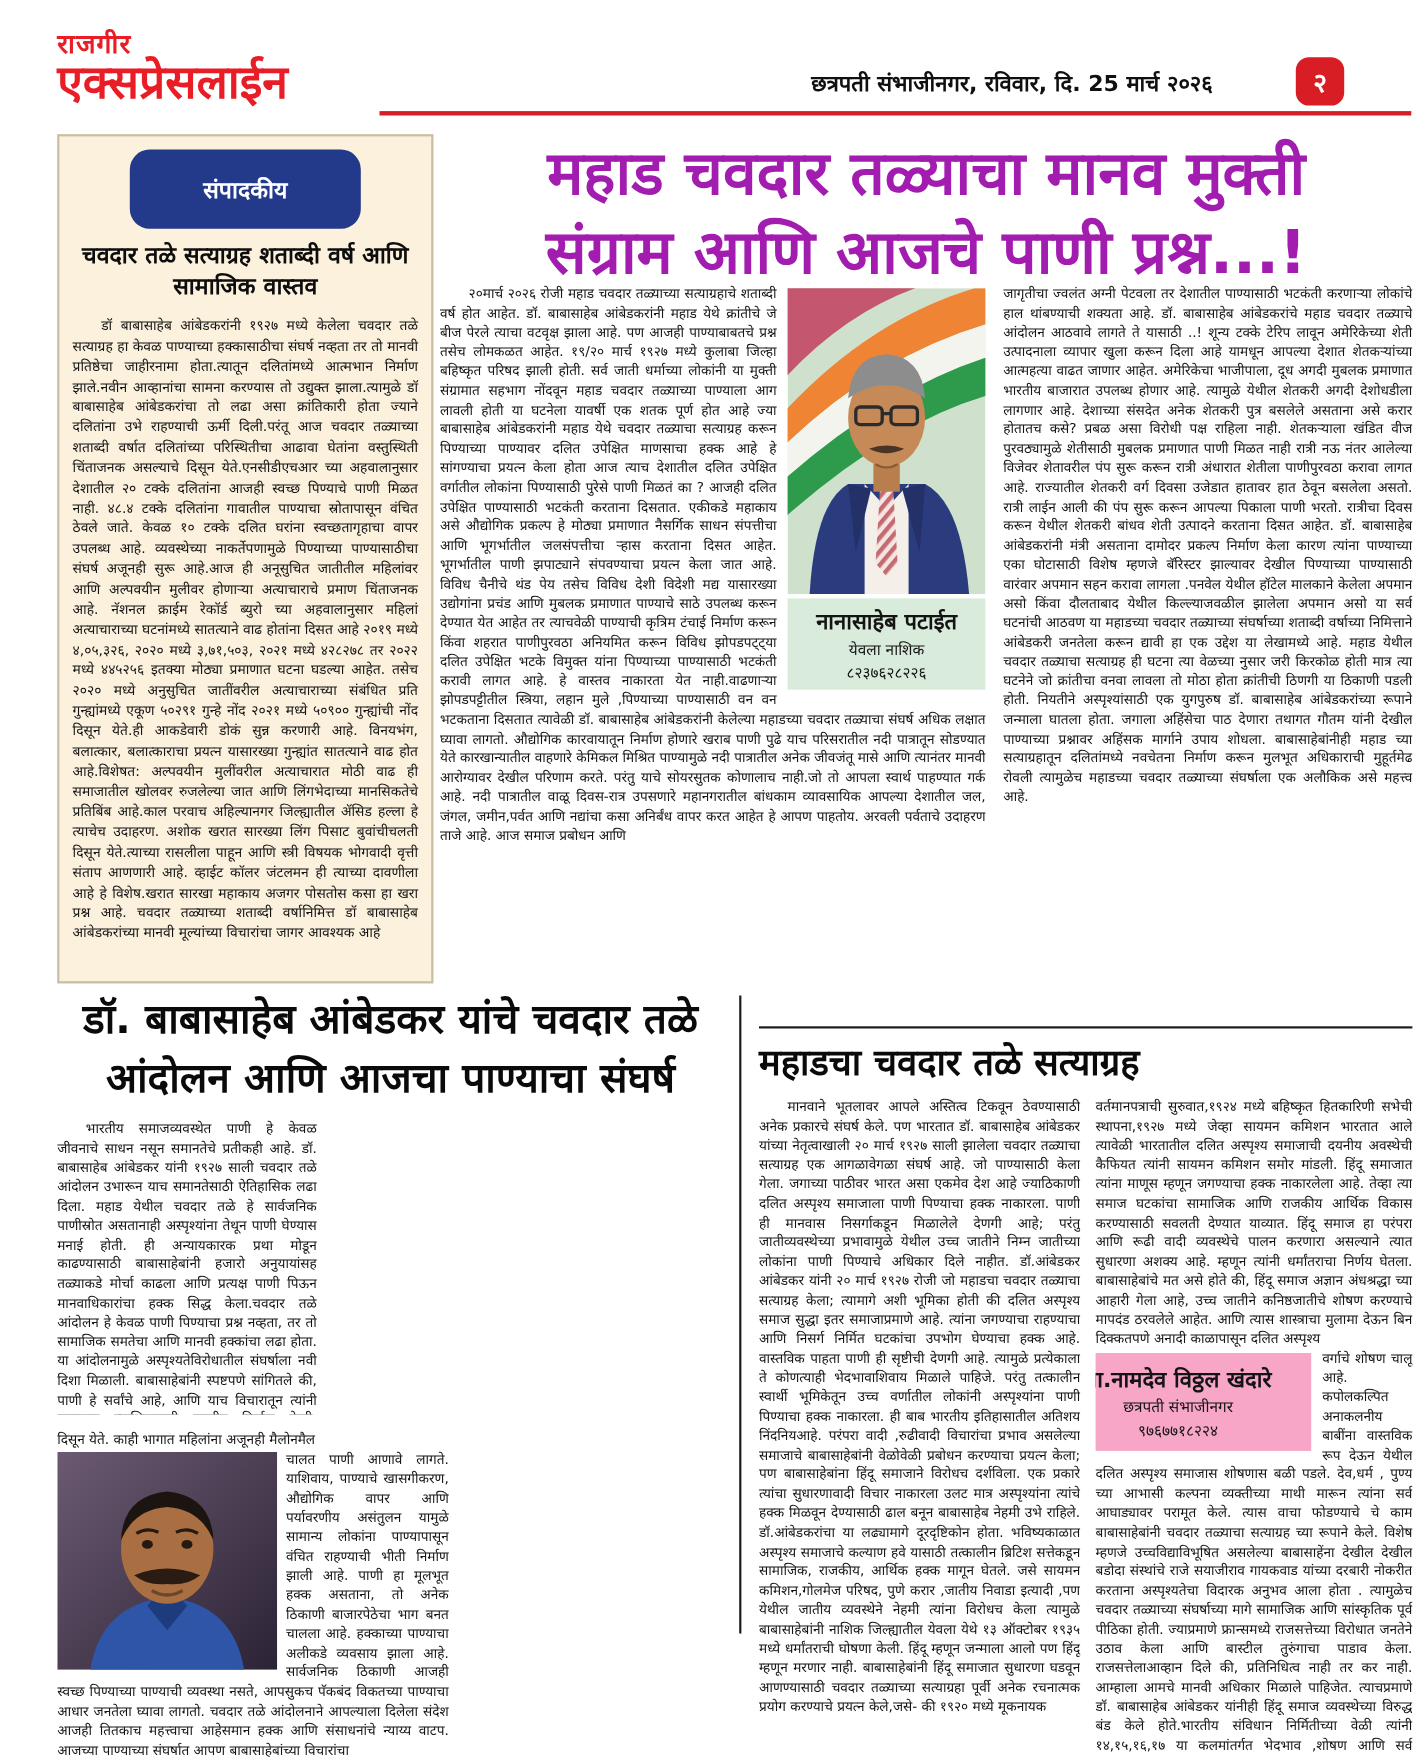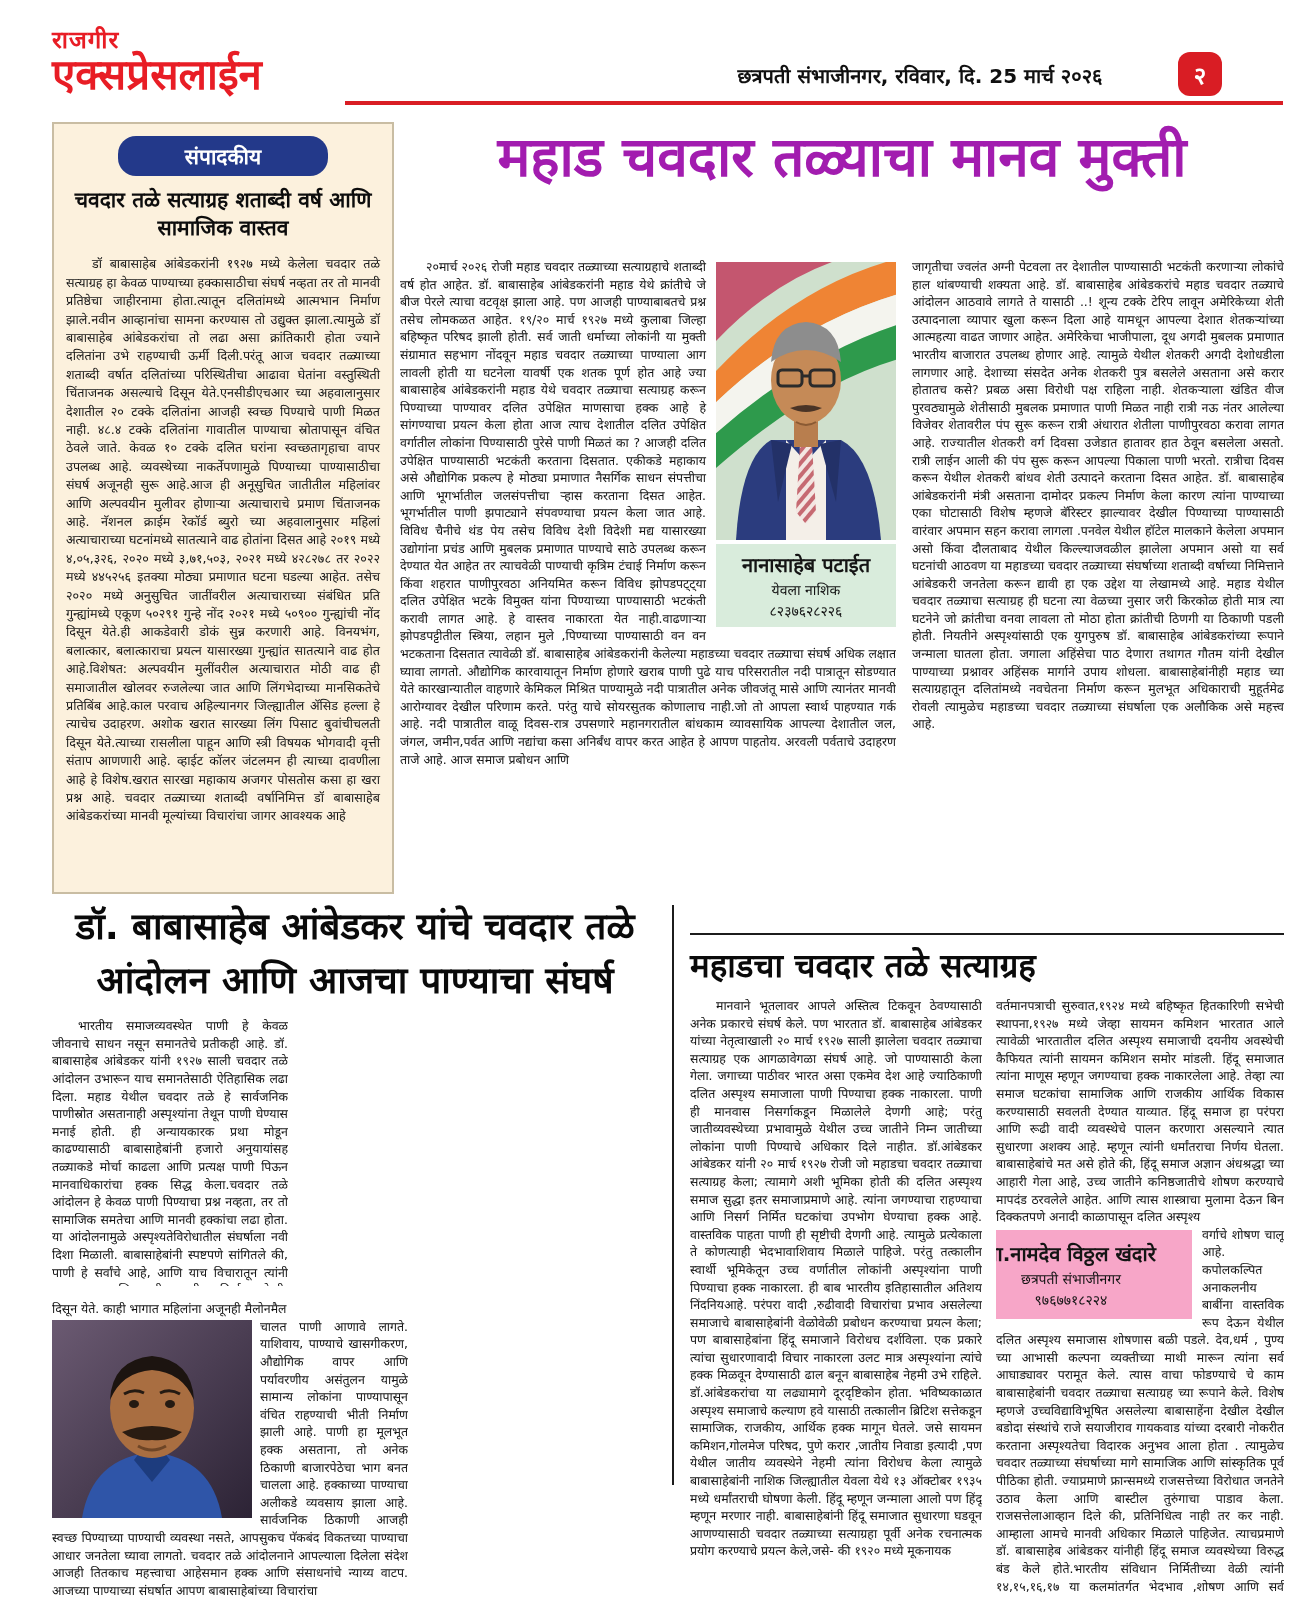--- a/index.html
+++ b/index.html
@@ -15,21 +15,21 @@
             text-align:center;color:#101010;}
   .page-badge{left:1178px;top:52px;width:44px;height:44px;background:#d91d24;
               border-radius:12px;color:#fff;font-size:24px;font-weight:bold;
               display:flex;align-items:center;justify-content:center;}
   
   .editorial{left:52px;top:122px;width:342px;height:772px;background:#fcf1dd;
              border:2px solid #c9bda3;box-sizing:border-box;padding:10px 12px;
              overflow:hidden;}
   .ed-pill{width:210px;margin:2px auto 10px auto;background:#23398a;color:#fff;
            border-radius:18px;font-size:21px;font-weight:bold;text-align:center;
-           padding:6px 0;}
+           padding:22px 0;}
   .ed-title{font-size:21px;font-weight:bold;text-align:center;line-height:1.35;
             margin-bottom:8px;color:#0d0d0d;}
   .ed-body{font-size:12.6px;line-height:18.4px;text-align:justify;text-indent:26px;}
   
   .main-headline{left:400px;top:122px;width:884px;text-align:center;color:#a21caf;
                  font-weight:bold;font-size:55px;line-height:1.3;}
   .main-body{left:400px;top:258px;width:884px;height:636px;display:flex;gap:16px;}
   .main-col-left{width:496px;height:636px;overflow:hidden;}
   .main-col-right{width:372px;height:636px;overflow:hidden;}
   .bodytext{font-size:12.4px;line-height:17.6px;text-align:justify;margin:0;}
@@ -73,20 +73,21 @@
 <div class="abs page-badge">२</div>
 
 <div class="abs editorial">
   <div class="ed-pill">संपादकीय</div>
   <div class="ed-title">चवदार तळे सत्याग्रह शताब्दी वर्ष आणि सामाजिक वास्तव</div>
   <p class="ed-body">डॉ बाबासाहेब आंबेडकरांनी १९२७ मध्ये केलेला चवदार तळे सत्याग्रह हा केवळ पाण्याच्या हक्कासाठीचा संघर्ष नव्हता तर तो मानवी प्रतिष्ठेचा जाहीरनामा होता.त्यातून दलितांमध्ये आत्मभान निर्माण झाले.नवीन आव्हानांचा सामना करण्यास तो उद्युक्त झाला.त्यामुळे डॉ बाबासाहेब आंबेडकरांचा तो लढा असा क्रांतिकारी होता ज्याने दलितांना उभे राहण्याची ऊर्मी दिली.परंतू आज चवदार तळ्याच्या शताब्दी वर्षात दलितांच्या परिस्थितीचा आढावा घेतांना वस्तुस्थिती चिंताजनक असल्याचे दिसून येते.एनसीडीएचआर च्या अहवालानुसार देशातील २० टक्के दलितांना आजही स्वच्छ पिण्याचे पाणी मिळत नाही. ४८.४ टक्के दलितांना गावातील पाण्याचा स्रोतापासून वंचित ठेवले जाते. केवळ १० टक्के दलित घरांना स्वच्छतागृहाचा वापर उपलब्ध आहे. व्यवस्थेच्या नाकर्तेपणामुळे पिण्याच्या पाण्यासाठीचा संघर्ष अजूनही सुरू आहे.आज ही अनूसुचित जातीतील महिलांवर आणि अल्पवयीन मुलीवर होणाऱ्या अत्याचाराचे प्रमाण चिंताजनक आहे. नॅशनल क्राईम रेकॉर्ड ब्युरो च्या अहवालानुसार महिलां अत्याचाराच्या घटनांमध्ये सातत्याने वाढ होतांना दिसत आहे २०१९ मध्ये ४,०५,३२६, २०२० मध्ये ३,७१,५०३, २०२१ मध्ये ४२८२७८ तर २०२२ मध्ये ४४५२५६ इतक्या मोठ्या प्रमाणात घटना घडल्या आहेत. तसेच २०२० मध्ये अनुसुचित जातींवरील अत्याचाराच्या संबंधित प्रति गुन्ह्यांमध्ये एकूण ५०२९१ गुन्हे नोंद २०२१ मध्ये ५०९०० गुन्ह्यांची नोंद दिसून येते.ही आकडेवारी डोकं सुन्न करणारी आहे. विनयभंग, बलात्कार, बलात्काराचा प्रयत्न यासारख्या गुन्ह्यांत सातत्याने वाढ होत आहे.विशेषत: अल्पवयीन मुलींवरील अत्याचारात मोठी वाढ ही समाजातील खोलवर रुजलेल्या जात आणि लिंगभेदाच्या मानसिकतेचे प्रतिबिंब आहे.काल परवाच अहिल्यानगर जिल्ह्यातील ॲसिड हल्ला हे त्याचेच उदाहरण. अशोक खरात सारख्या लिंग पिसाट बुवांचीचलती दिसून येते.त्याच्या रासलीला पाहून आणि स्त्री विषयक भोगवादी वृत्ती संताप आणणारी आहे. व्हाईट कॉलर जंटलमन ही त्याच्या दावणीला आहे हे विशेष.खरात सारखा महाकाय अजगर पोसतोस कसा हा खरा प्रश्न आहे. चवदार तळ्याच्या शताब्दी वर्षानिमित्त डॉ बाबासाहेब आंबेडकरांच्या मानवी मूल्यांच्या विचारांचा जागर आवश्यक आहे</p>
 </div>
 
 <div class="abs main-headline">
   <div>महाड चवदार तळ्याचा मानव मुक्ती</div>
+  <div>संग्राम आणि आजचे पाणी प्रश्न...!</div>
 </div>
 
 <div class="abs main-body">
   <div class="main-col-left">
     <div class="photo-float">
       <svg class="photo-frame" viewBox="0 0 180 278">
         <defs>
           <pattern id="tieStripes" width="8" height="8" patternTransform="rotate(40)" patternUnits="userSpaceOnUse">
             <rect width="8" height="8" fill="#f3e6e2"></rect>
             <rect width="4" height="8" fill="#c66a72"></rect>

